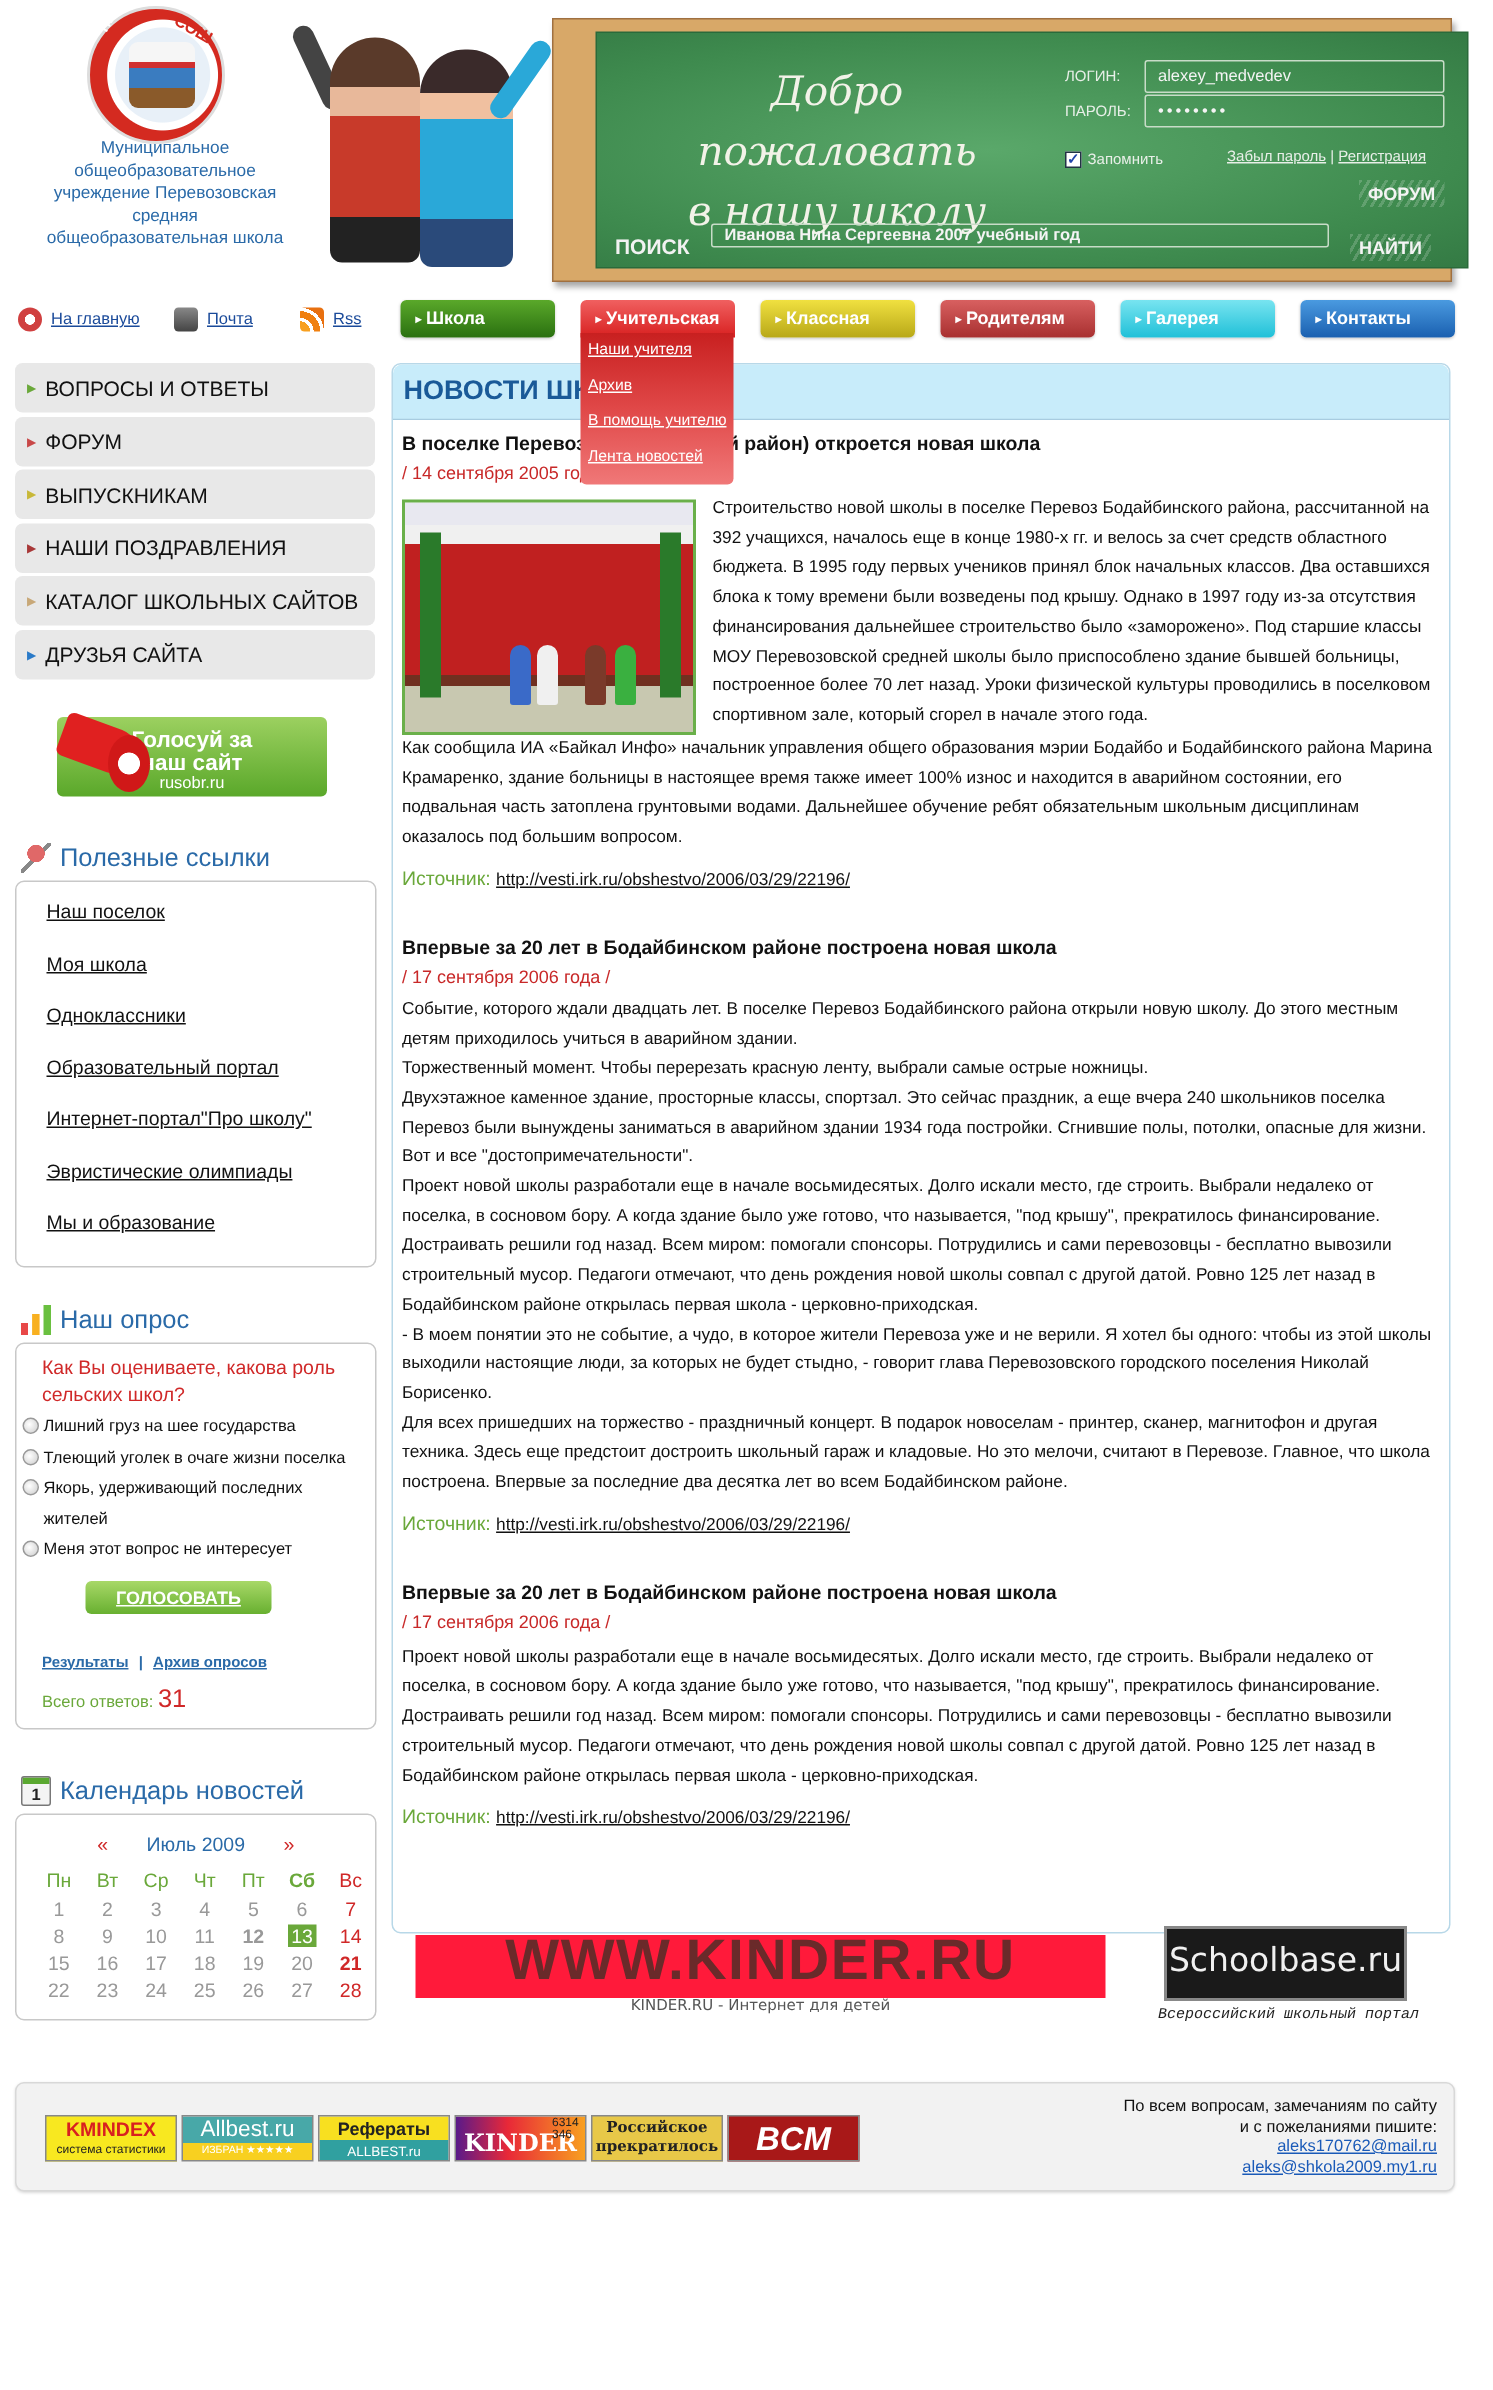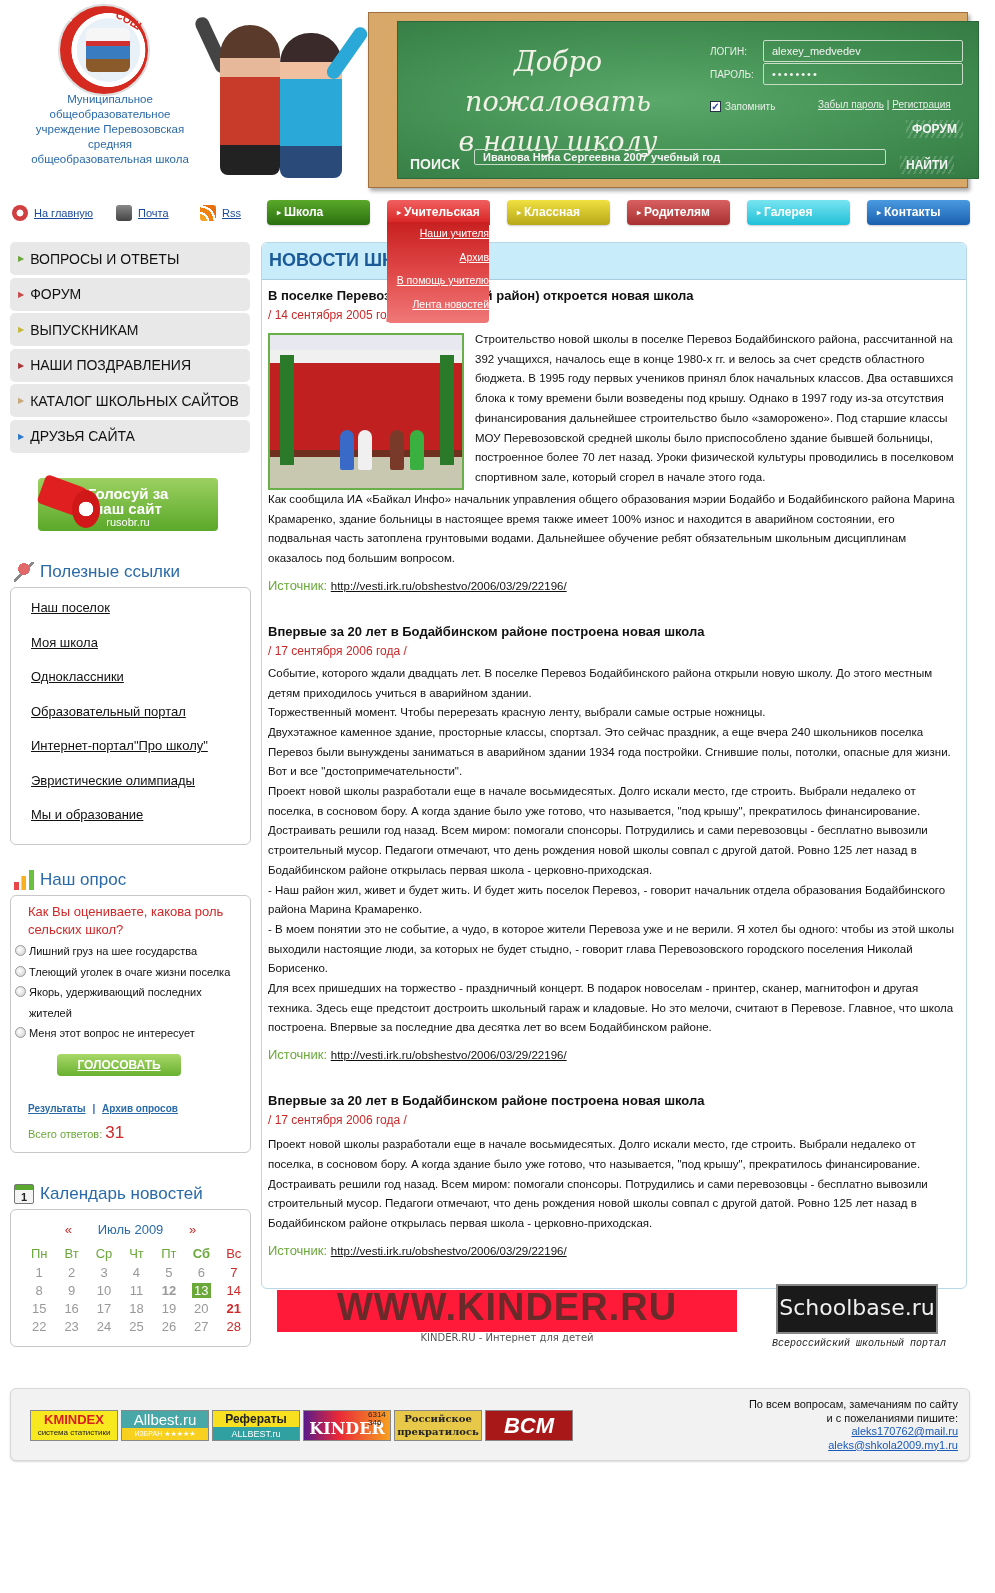--- a/index.html
+++ b/index.html
@@ -28,21 +28,21 @@
   .chk-lbl { position: absolute; left: 327px; top: 79px; color: #e8efe8; font-size: 10px; }
   .board-links { position: absolute; left: 420px; top: 77px; color: #e8efe8; font-size: 10px; }
   .board-links a { text-decoration: underline; }
   .chalk-btn { position: absolute; color: #f4f4f4; font-weight: bold; font-size: 12px; padding: 2px 6px; background: repeating-linear-gradient(120deg, rgba(255,255,255,.18) 0 2px, transparent 2px 5px); }
   .search-lbl { position: absolute; left: 12px; top: 134px; color: #f2f2f2; font-weight: bold; font-size: 14px; }
   .tl { position: absolute; display: flex; align-items: center; gap: 6px; font-size: 11px; color: #1a4a9a; white-space: nowrap; }
   .tl a { text-decoration: underline; }
   .tl-icon { width: 16px; height: 16px; border-radius: 50%; }
   .nav-btn { position: absolute; top: 200px; width: 103px; height: 25px; border-radius: 4px; color: #fff; font-weight: bold; font-size: 12px; padding: 5px 0 0 10px; white-space: nowrap; box-shadow: 0 1px 2px rgba(0,0,0,.2); }
   .nav-btn .arr { font-size: 8px; margin-right: 3px; vertical-align: 1px; }
-  .dropdown { position: absolute; left: 387px; top: 222px; width: 102px; height: 101px; background: linear-gradient(180deg,#c82020 0%, #e04848 50%, #f07878 100%); border-radius: 0 0 4px 4px; z-index: 10; padding-top: 3px; text-align: right; }
+  .dropdown { position: absolute; left: 387px; top: 222px; width: 102px; height: 101px; background: linear-gradient(180deg,#c82020 0%, #e04848 50%, #f07878 100%); border-radius: 0 0 4px 4px; z-index: 10; padding-top: 3px; }
   .dropdown a { display: block; color: #fff; font-size: 10.5px; text-decoration: underline; padding: 2px 0 0 5px; height: 23.5px; white-space: nowrap; }
 
   
   .sidemenu { position: absolute; left: 10px; top: 242px; width: 240px; }
   .sm-item { height: 33px; margin-bottom: 2.5px; background: #e8e8e8; border-radius: 5px; display: flex; align-items: center; padding-left: 8px; font-size: 14px; color: #111; }
   .sm-item .tri { font-size: 8px; margin-right: 6px; }
   .vote-banner { position: absolute; left: 38px; top: 470px; width: 182px; height: 62px; }
   .vote-green { position: absolute; left: 0; top: 8px; width: 180px; height: 53px; background: linear-gradient(180deg,#9cd060,#5aa82a); border-radius: 4px; color: #fff; text-align: center; }
   .vote-green .t1 { font-size: 15px; font-weight: bold; line-height: 15px; padding-top: 8px; }
   .vote-green .t2 { font-size: 11px; line-height: 13px; }
@@ -341,21 +341,20 @@
   </div>
 
   <div class="article" style="margin-top:31px;">
     <div class="a-title">Впервые за 20 лет в Бодайбинском районе построена новая школа</div>
     <div class="a-date">/ 17 сентября 2006 года /</div>
     <div class="a-body">
       <div>Событие, которого ждали двадцать лет. В поселке Перевоз Бодайбинского района открыли новую школу. До этого местным детям приходилось учиться в аварийном здании.</div>
       <div>Торжественный момент. Чтобы перерезать красную ленту, выбрали самые острые ножницы.</div>
       <div>Двухэтажное каменное здание, просторные классы, спортзал. Это сейчас праздник, а еще вчера 240 школьников поселка Перевоз были вынуждены заниматься в аварийном здании 1934 года постройки. Сгнившие полы, потолки, опасные для жизни. Вот и все "достопримечательности".</div>
       <div>Проект новой школы разработали еще в начале восьмидесятых. Долго искали место, где строить. Выбрали недалеко от поселка, в сосновом бору. А когда здание было уже готово, что называется, "под крышу", прекратилось финансирование. Достраивать решили год назад. Всем миром: помогали спонсоры. Потрудились и сами перевозовцы - бесплатно вывозили строительный мусор. Педагоги отмечают, что день рождения новой школы совпал с другой датой. Ровно 125 лет назад в Бодайбинском районе открылась первая школа - церковно-приходская.</div>
-      <div>- Наш район жил, живет и будет жить. И будет жить поселок Перевоз, - говорит начальник отдела образования Бодайбинского района Марина Крамаренко.</div>
       <div>- В моем понятии это не событие, а чудо, в которое жители Перевоза уже и не верили. Я хотел бы одного: чтобы из этой школы выходили настоящие люди, за которых не будет стыдно, - говорит глава Перевозовского городского поселения Николай Борисенко.</div>
       <div>Для всех пришедших на торжество - праздничный концерт. В подарок новоселам - принтер, сканер, магнитофон и другая техника. Здесь еще предстоит достроить школьный гараж и кладовые. Но это мелочи, считают в Перевозе. Главное, что школа построена. Впервые за последние два десятка лет во всем Бодайбинском районе.</div>
     </div>
     <div class="source">
       <span>Источник:</span>
       <a>http://vesti.irk.ru/obshestvo/2006/03/29/22196/</a>
     </div>
   </div>
 
   <div class="article" style="margin-top:31px;">

